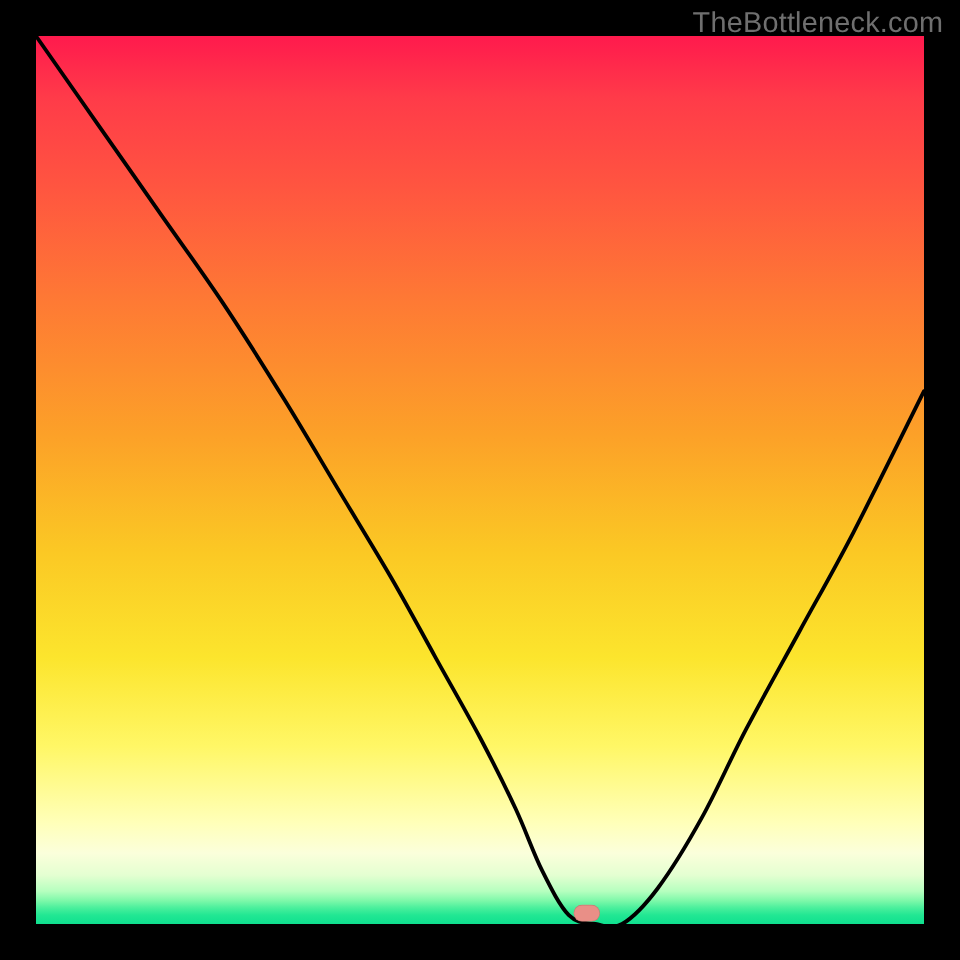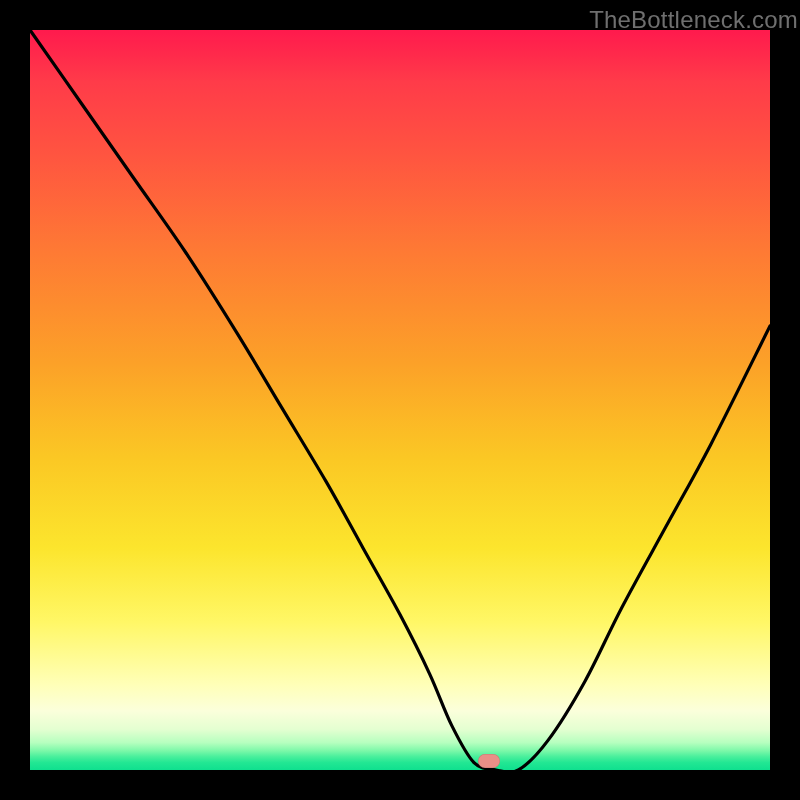--- a/index.html
+++ b/index.html
@@ -13,21 +13,21 @@
   }
   .frame {
     position: relative;
     width: 800px;
     height: 800px;
     background: #000;
   }
   .watermark {
     position: absolute;
     top: 6px;
-    right: 2px;
+    right: 14px;
     color: #6f6f6f;
     font-size: 24px;
     font-weight: 500;
     letter-spacing: 0.2px;
     z-index: 10;
   }
   .plot {
     position: absolute;
     left: 30px;
     top: 30px;

